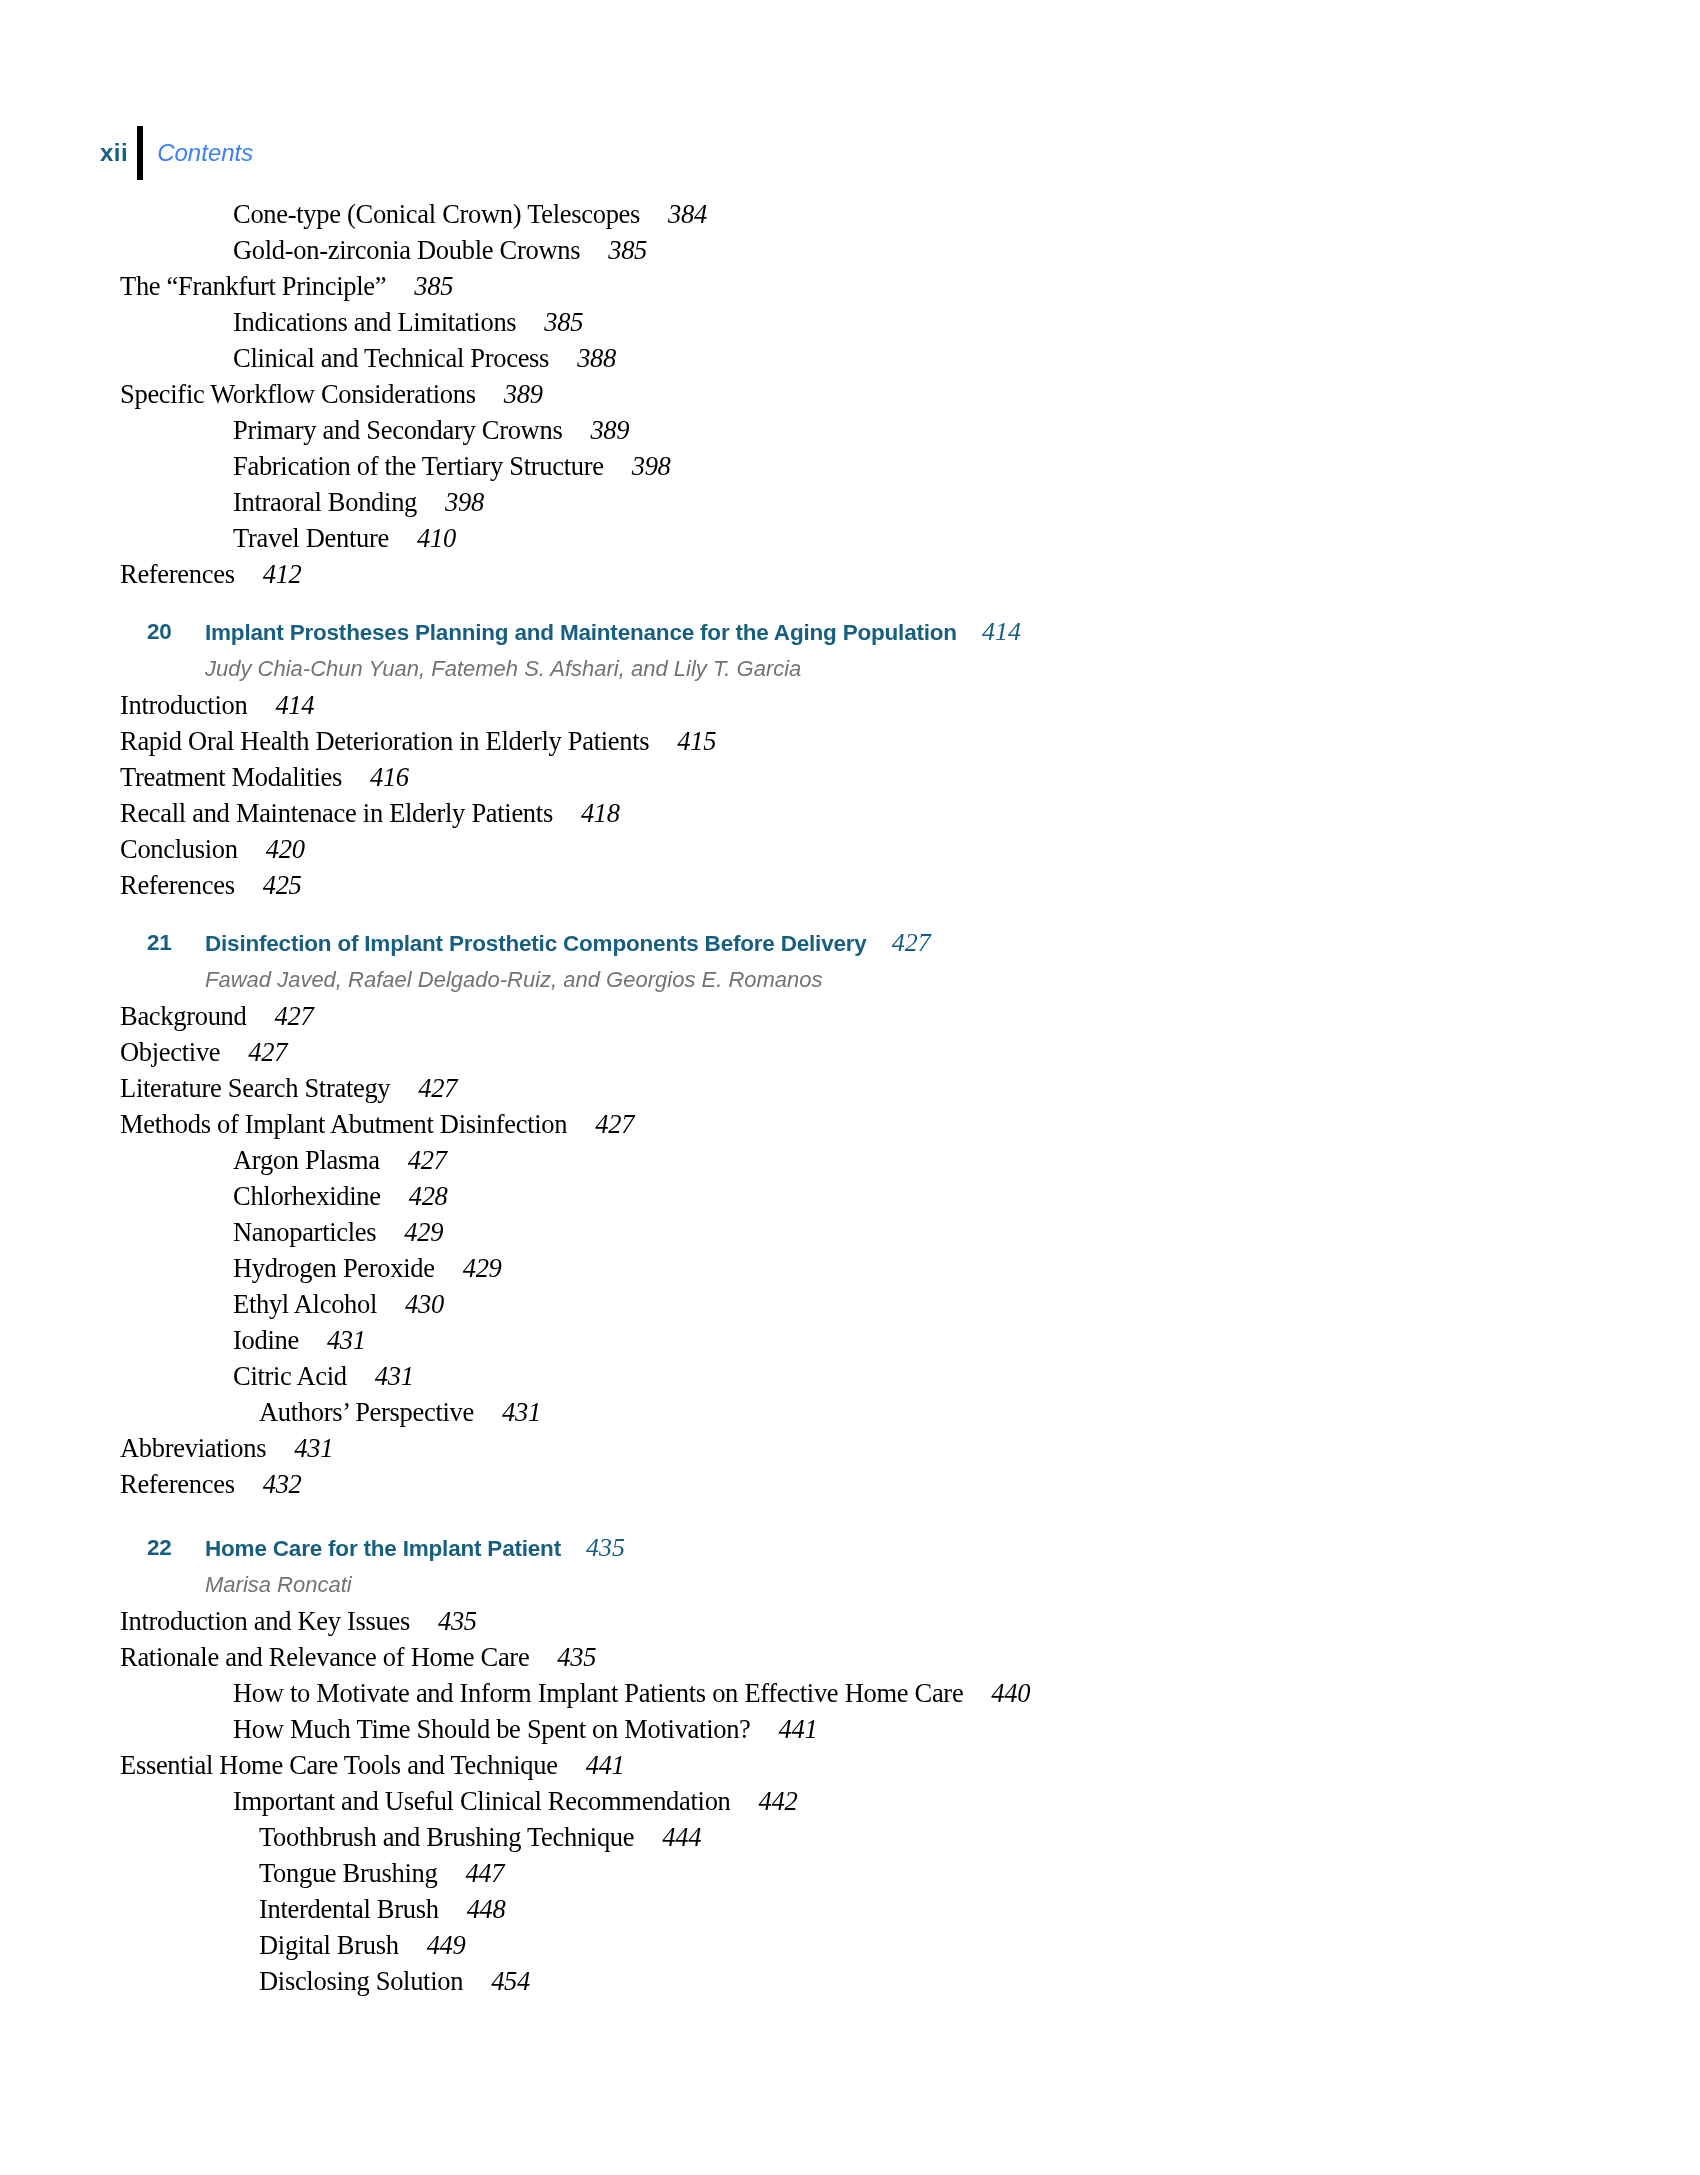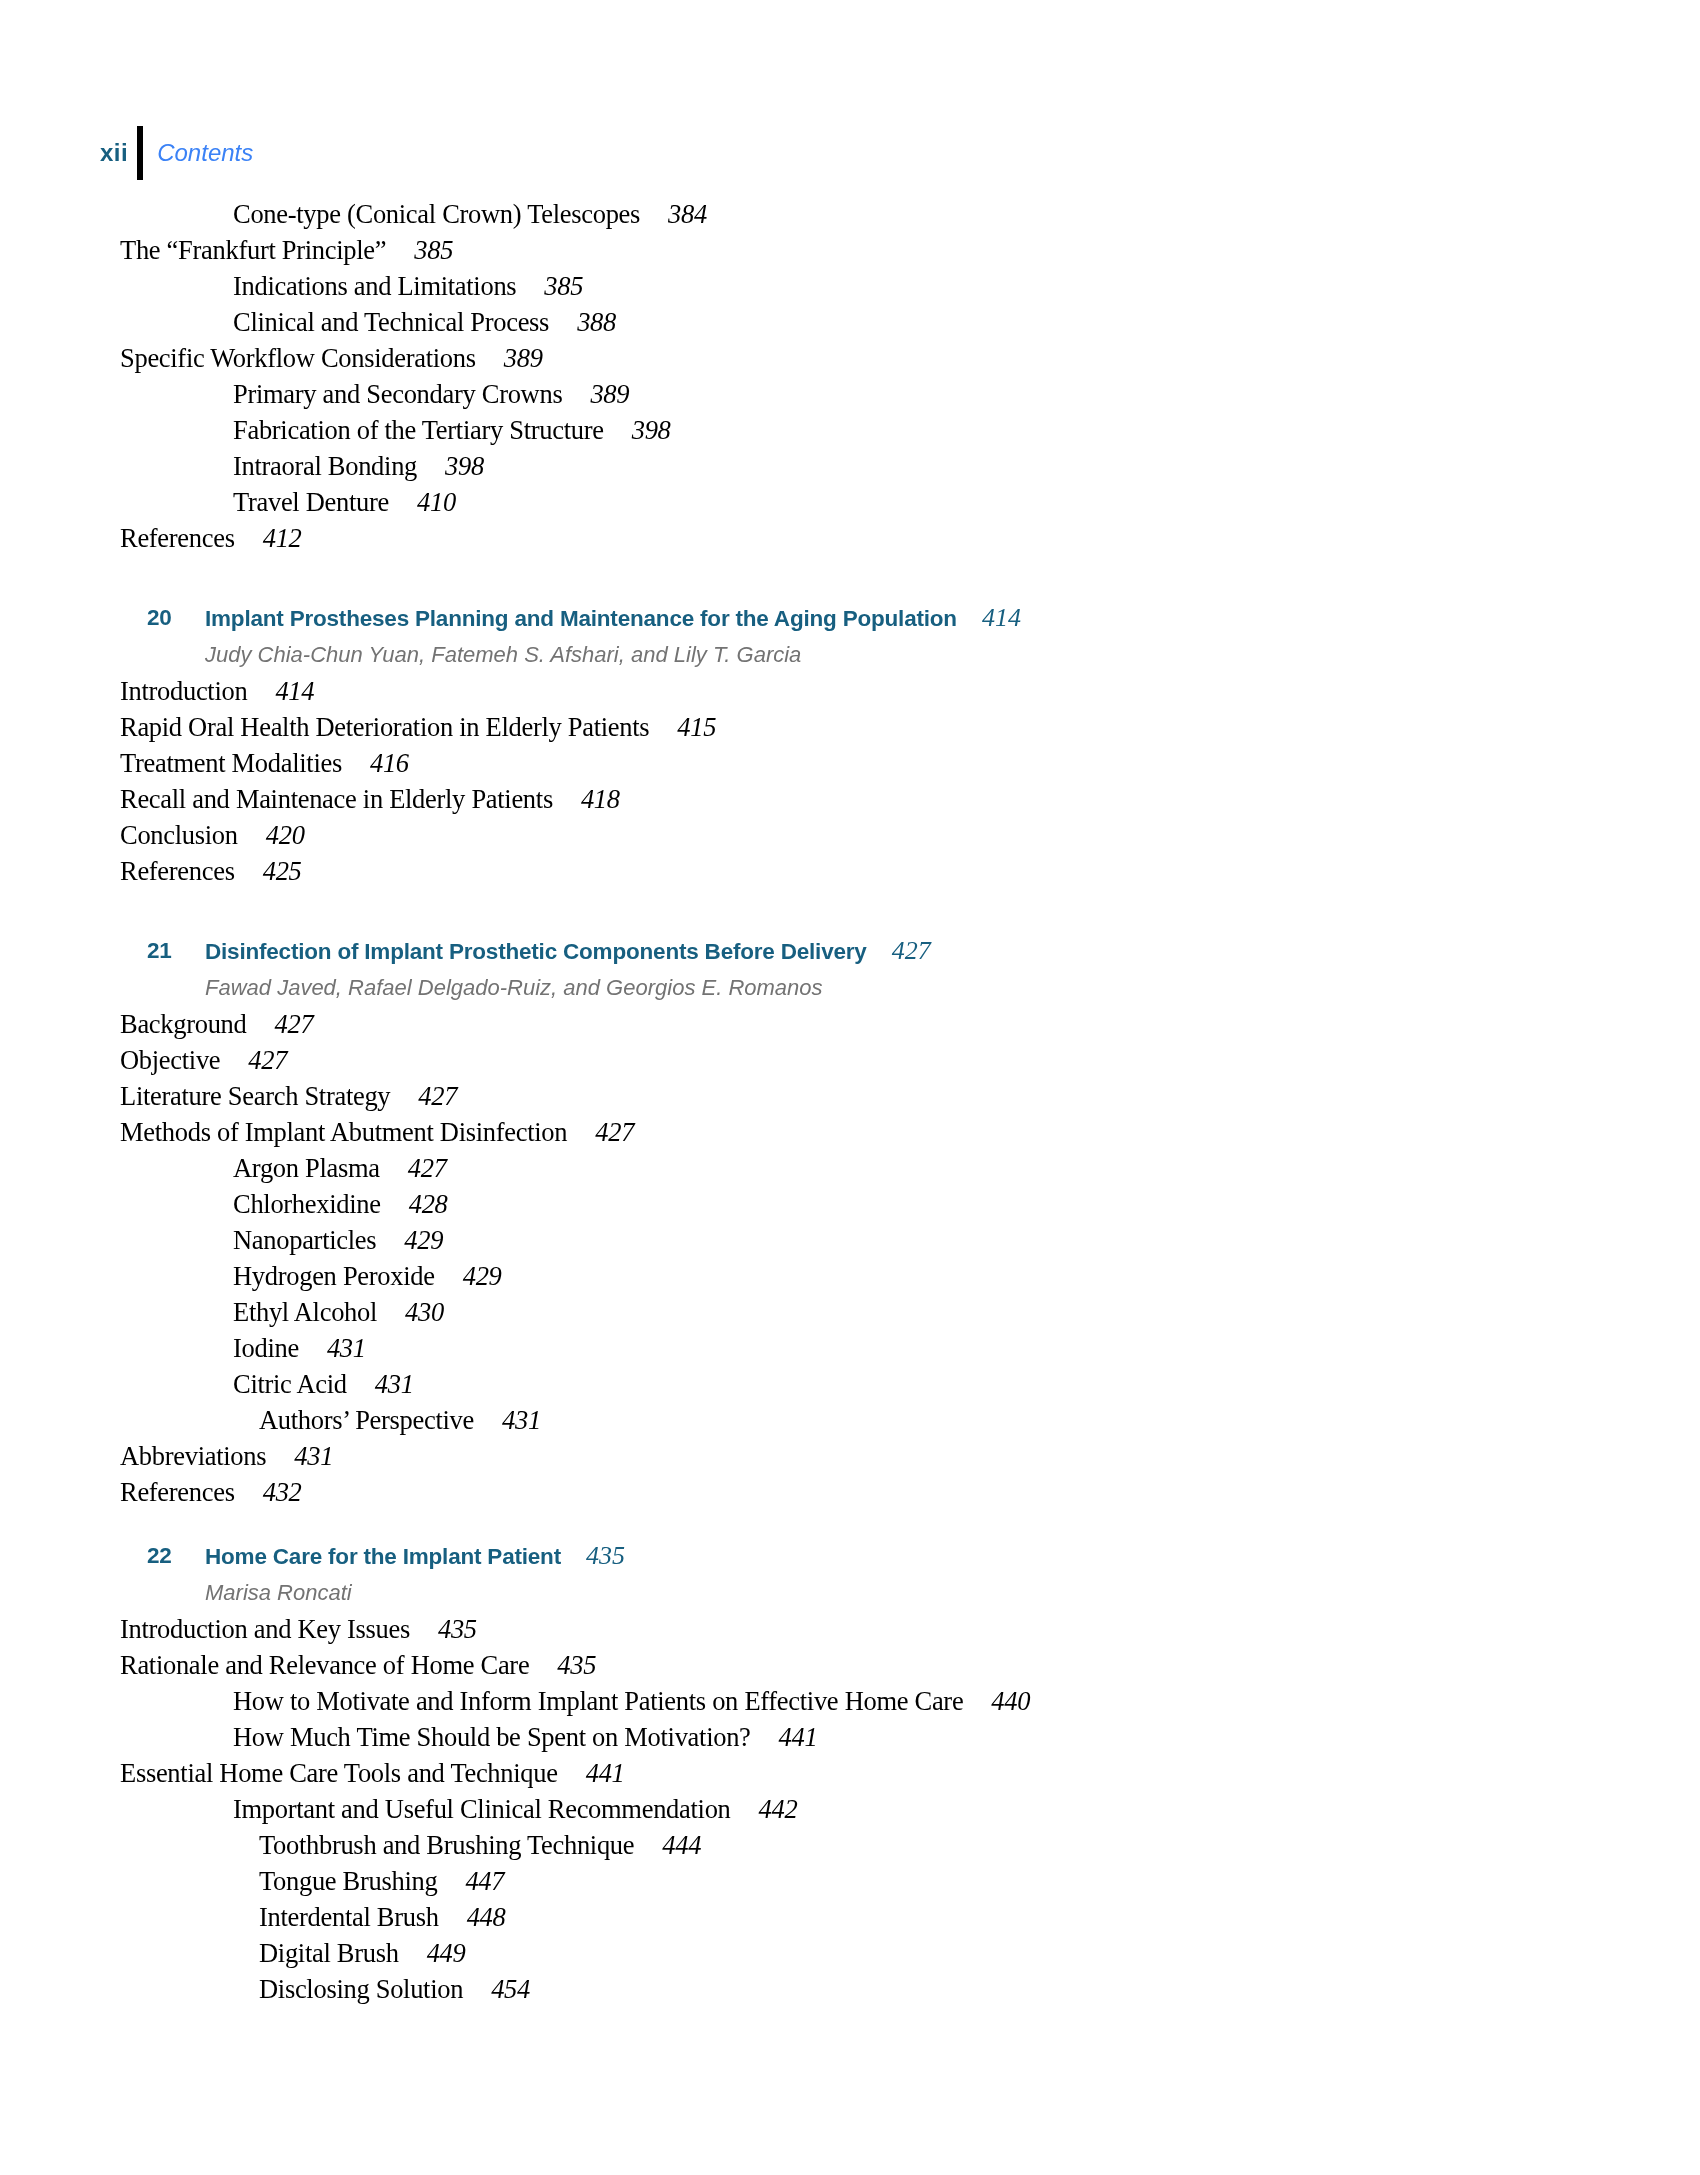--- a/index.html
+++ b/index.html
@@ -32,21 +32,21 @@
   
   #toc { position:absolute; left:0; top:196px; width:1620px; }
 
   .line { position:relative; line-height:36px; font-size:26.5px; letter-spacing:-0.3px; white-space:nowrap; }
   .l1 { padding-left:120px; }
   .l2 { padding-left:233px; }
   .l3 { padding-left:259px; }
 
   .pg  { font-style:italic; margin-left:28px; }
 
-  .chapter-block { margin-top:44px; }
+  .chapter-block { margin-top:22px; }
   .chapter-block.last { margin-top:28px; }
 
   .chead { padding-left:205px; font-family:"Liberation Sans", sans-serif;
            font-weight:bold; font-size:22.5px; letter-spacing:-0.2px; color:#175f80; }
   .cnum  { position:absolute; left:147px; top:0; }
   .cpg   { font-family:"Liberation Serif", serif; font-weight:normal; font-style:italic;
            font-size:26px; color:#175f80; margin-left:25px; letter-spacing:0; }
   .authors { padding-left:205px; font-family:"Liberation Sans", sans-serif;
              font-style:italic; font-size:22px; color:#737373; letter-spacing:0; }
 </style>
@@ -58,20 +58,21 @@
   <div id="running-head">
     <span class="folio">xii</span>
     <span class="head-rule"></span>
     <span class="head-title">Contents</span>
   </div>
 
   <div id="toc">
 
     <div class="entries-block">
       <div class="line l2"><span>Cone-type (Conical Crown) Telescopes</span><span class="pg">384</span></div>
+      <div class="line l2"><span>Gold-on-zirconia Double Crowns</span><span class="pg">385</span></div>
       <div class="line l1"><span>The “Frankfurt Principle”</span><span class="pg">385</span></div>
       <div class="line l2"><span>Indications and Limitations</span><span class="pg">385</span></div>
       <div class="line l2"><span>Clinical and Technical Process</span><span class="pg">388</span></div>
       <div class="line l1"><span>Specific Workflow Considerations</span><span class="pg">389</span></div>
       <div class="line l2"><span>Primary and Secondary Crowns</span><span class="pg">389</span></div>
       <div class="line l2"><span>Fabrication of the Tertiary Structure</span><span class="pg">398</span></div>
       <div class="line l2"><span>Intraoral Bonding</span><span class="pg">398</span></div>
       <div class="line l2"><span>Travel Denture</span><span class="pg">410</span></div>
       <div class="line l1"><span>References</span><span class="pg">412</span></div>
     </div>

